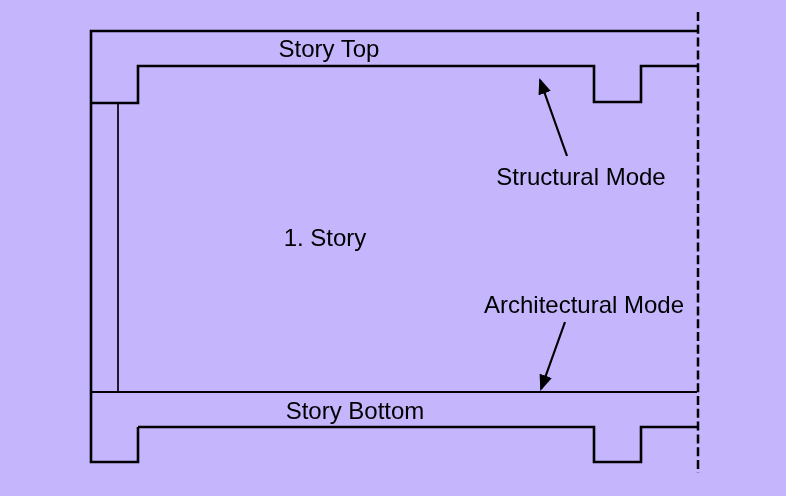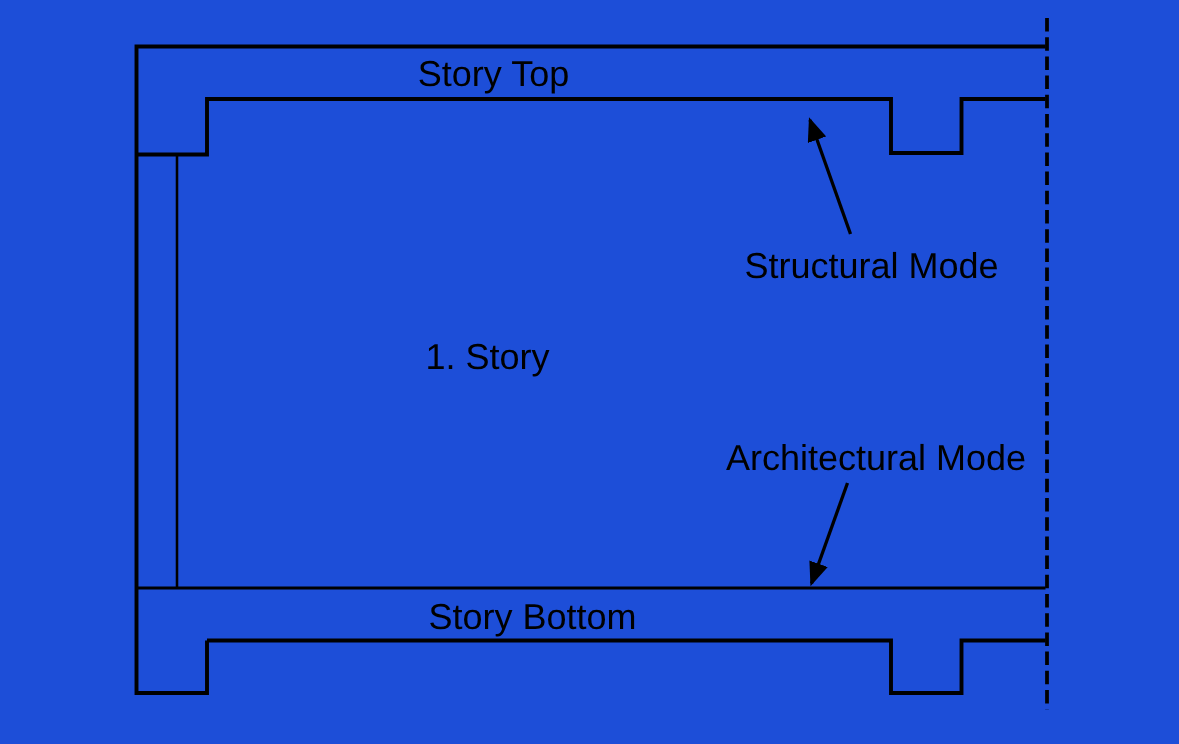--- a/index.html
+++ b/index.html
@@ -5,21 +5,21 @@
   html, body {
     margin: 0;
     padding: 0;
     background: #ffffff;
     font-family: "Liberation Sans", sans-serif;
   }
   .stage {
     position: relative;
     width: 786px;
     height: 496px;
-    background: #1d4ed8;
+    background: #c4b5fd;
     overflow: hidden;
   }
   svg { display: block; }
   .lines path, .lines line {
     fill: none;
     stroke-linecap: butt;
     stroke-linejoin: miter;
   }
   .lines .thick { stroke-width: 2.6; }
   .lines .mid   { stroke-width: 2.1; }

